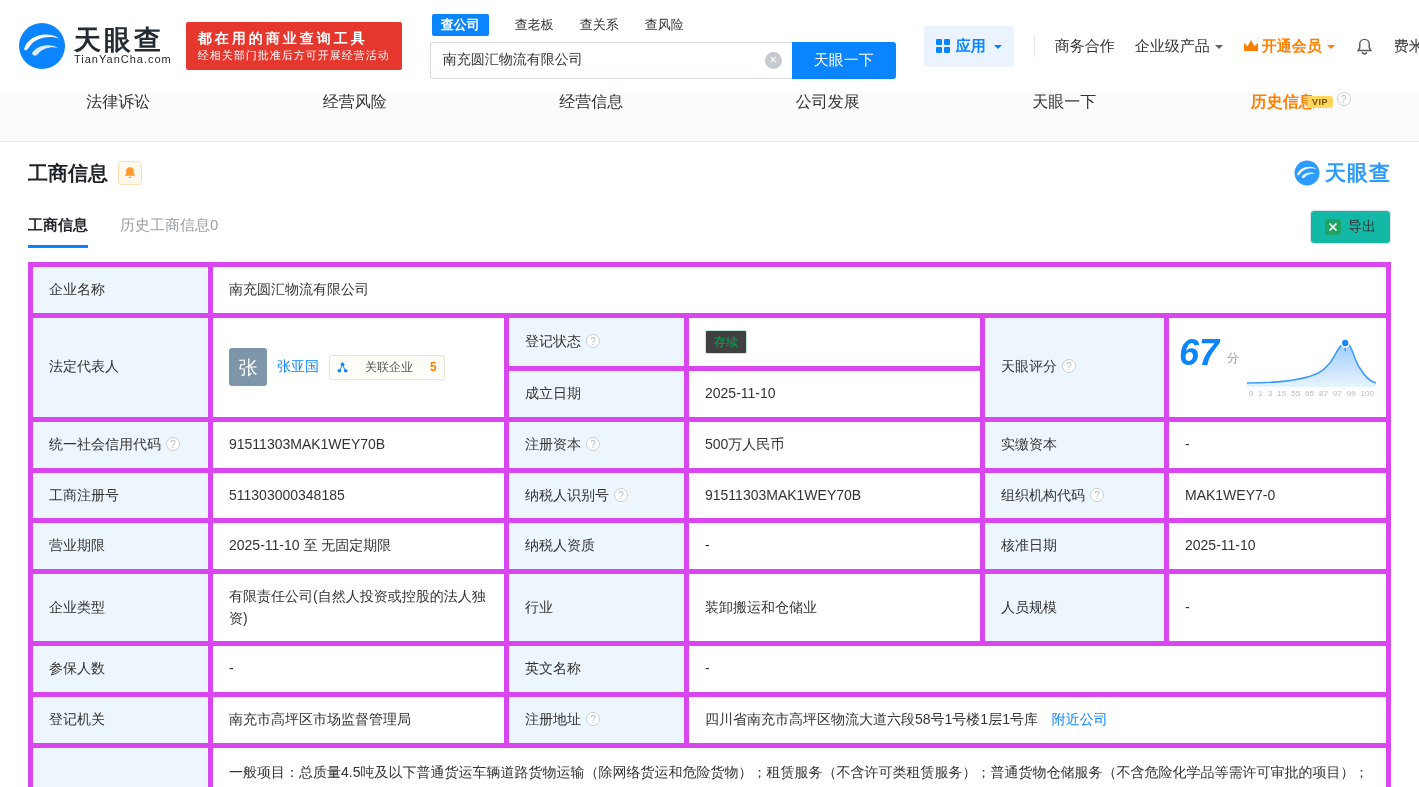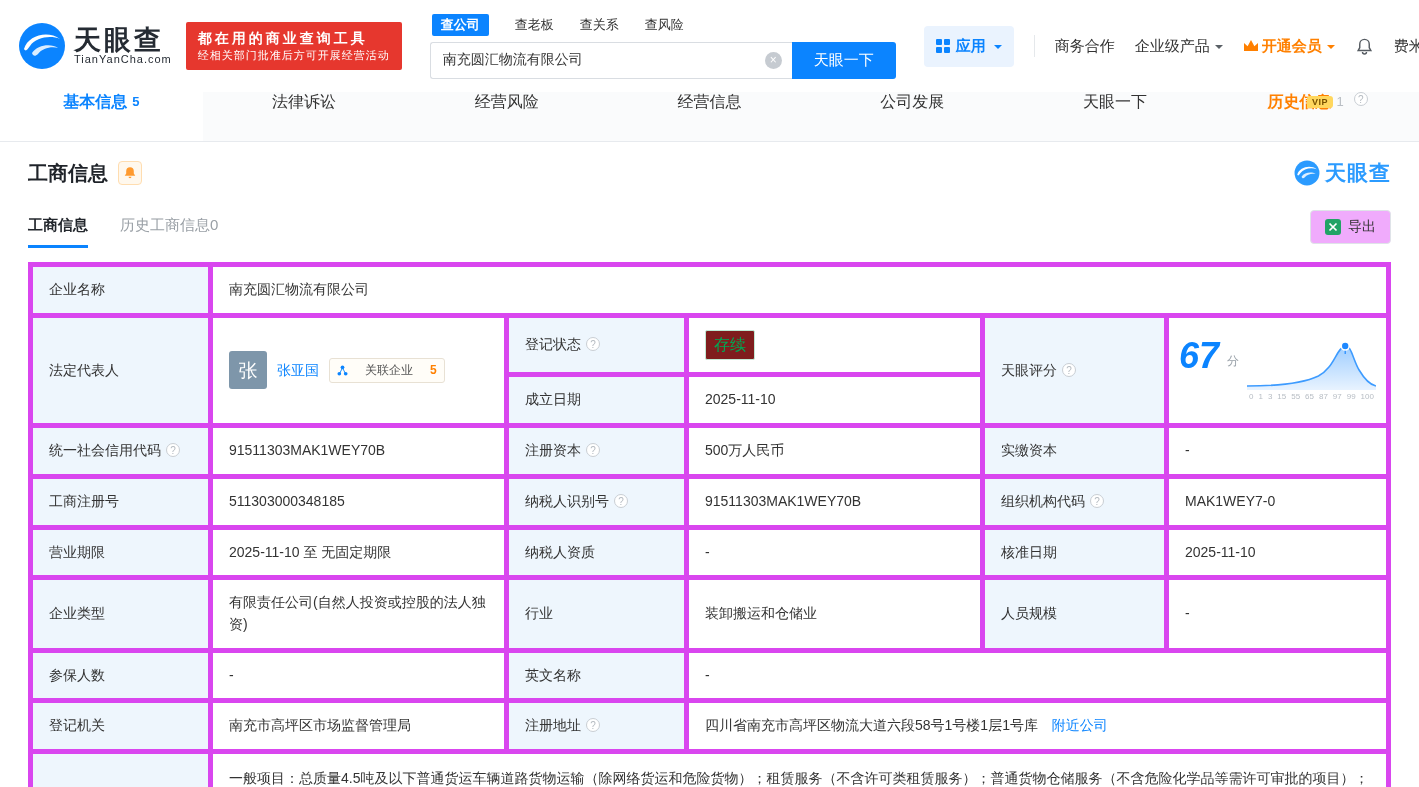--- a/index.html
+++ b/index.html
@@ -54,34 +54,34 @@
   .section-head{display:flex;align-items:center;height:62px}
   .section-title{font-size:20px;font-weight:bold;color:#1f2329;margin-right:10px}
   .bell-box{width:24px;height:24px;border:1px solid #ffddb0;background:#fff8ed;border-radius:4px;display:flex;align-items:center;justify-content:center;cursor:pointer}
   .wm{margin-left:auto;display:flex;align-items:center;gap:5px}
   .wm svg{width:26px;height:26px}
   .wm-text{font-size:21px;font-weight:bold;color:#2b9bff;letter-spacing:1px}
 
   .subtab-row{display:flex;align-items:flex-end;height:44px;margin-bottom:14px}
   .subtab{font-size:15px;color:#9aa0a6;margin-right:32px;padding-bottom:10px;cursor:pointer;border-bottom:3px solid transparent}
   .subtab.active{color:#23272d;font-weight:bold;border-bottom-color:#0b84ff}
-  .export-btn{margin-left:auto;display:flex;align-items:center;gap:7px;border:1px solid #dfe3e8;background:#f0abfc;border-radius:4px;height:34px;padding:0 14px;font-size:14px;color:#333;cursor:pointer;margin-bottom:4px;font-family:inherit}
+  .export-btn{margin-left:auto;display:flex;align-items:center;gap:7px;border:1px solid #dfe3e8;background:#14b8a6;border-radius:4px;height:34px;padding:0 14px;font-size:14px;color:#333;cursor:pointer;margin-bottom:4px;font-family:inherit}
 
   
   table.biz{width:100%;border-collapse:collapse;font-size:14px;table-layout:fixed}
   table.biz td{border:5px solid #d946ef;padding:12px 16px;vertical-align:middle;line-height:1.55;word-break:break-all}
   td.lbl{background:#eef6fd;color:#333}
   td.val{background:#fff;color:#333}
   .dash{color:#333}
   .rep{display:flex;align-items:center;gap:10px}
   .avatar{width:38px;height:38px;background:#7e96aa;border-radius:3px;color:#fff;font-size:19px;display:flex;align-items:center;justify-content:center;cursor:pointer;flex:0 0 auto}
   .link{color:#0b84ff;cursor:pointer}
   .rel-tag{display:inline-flex;align-items:center;gap:17px;border:1px solid #e8e1d4;background:#fffdf8;border-radius:3px;padding:2px 7px;font-size:12px;color:#555;cursor:pointer}
   .rel-count{color:#ff8000;font-weight:bold}
-  .badge-green{display:inline-block;background:#7f1d1d;color:#00a854;border:1px solid #bfe9d4;font-size:16px;padding:2px 8px;border-radius:2px}
+  .badge-green{display:inline-block;background:#404040;color:#00a854;border:1px solid #bfe9d4;font-size:12px;padding:2px 8px;border-radius:2px}
   .score-cell{padding:6px 10px !important}
   .score-wrap{display:flex;align-items:flex-start;gap:8px}
   .score-num{font-size:36px;font-weight:bold;color:#0b84ff;font-style:italic;line-height:1}
   .score-unit{font-size:12px;color:#98a0a8;margin-top:14px}
   .chart{display:flex;flex-direction:column;flex:1;min-width:0}
   .axis{display:flex;justify-content:space-between;font-size:8px;color:#b7bdc4;padding:0 2px;margin-top:1px}
   .nearby{color:#0b84ff;cursor:pointer;margin-left:10px;word-break:keep-all}
 
   .grid-ic rect{fill:#0b84ff}
 </style>
@@ -157,24 +157,20 @@
       </svg>
     </div>
     <div class="nav-item">
       <span>费米</span>
       <span class="caret"></span>
     </div>
   </div>
 </div>
 
 <div class="tabbar">
-  <div class="tab active">
-    <span class="tab-label">基本信息</span>
-    <span class="tab-count">5</span>
-  </div>
   <div class="tab">
     <span class="tab-label">法律诉讼</span>
   </div>
   <div class="tab">
     <span class="tab-label">经营风险</span>
   </div>
   <div class="tab">
     <span class="tab-label">经营信息</span>
   </div>
   <div class="tab">

